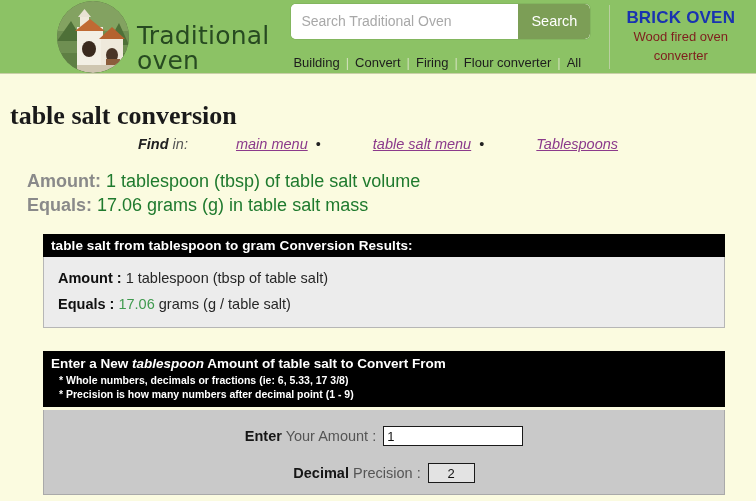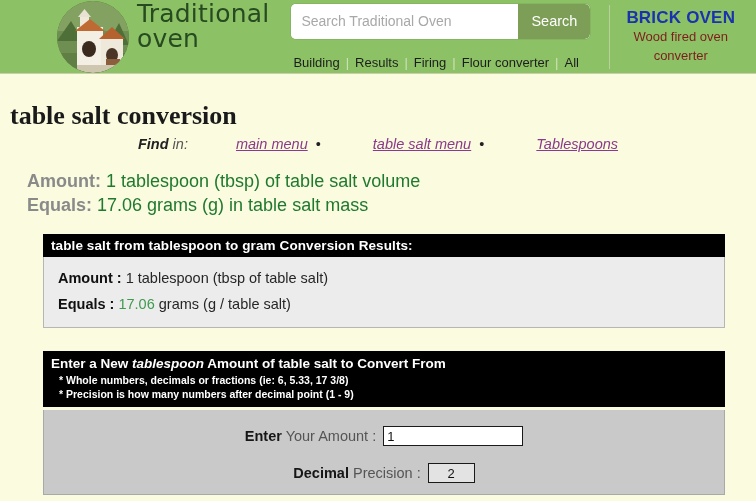--- a/index.html
+++ b/index.html
@@ -15,21 +15,21 @@
   
   .header {
     position: absolute; top: 0; left: 0;
     width: 756px; height: 74px;
     background: #8cc265;
     display: flex;
     align-items: center;
     border-bottom: 1px solid #c9cfa8;
   }
   .logo-block {
-    display: flex; align-items: flex-start;
+    display: flex; align-items: flex-end;
     margin-left: 57px;
   }
   .logo-circle {
     width: 72px; height: 72px;
     border-radius: 50%;
     overflow: hidden;
     flex: 0 0 auto;
     position: relative;
     background: #5d7a46;
   }
@@ -298,21 +298,21 @@
     </div>
 
     <div class="search-block">
       <div class="search-row">
         <input class="search-input" type="text" placeholder="Search Traditional Oven" style="">
         <button class="search-btn">Search</button>
       </div>
       <div class="nav-row">
         <a href="#">Building</a>
         <span class="nav-sep">|</span>
-        <a href="#">Results</a>
+        <a href="#">Convert</a>
         <span class="nav-sep">|</span>
         <a href="#">Firing</a>
         <span class="nav-sep">|</span>
         <a href="#">Flour converter</a>
         <span class="nav-sep">|</span>
         <a href="#">All</a>
       </div>
     </div>
 
     <div class="promo">

